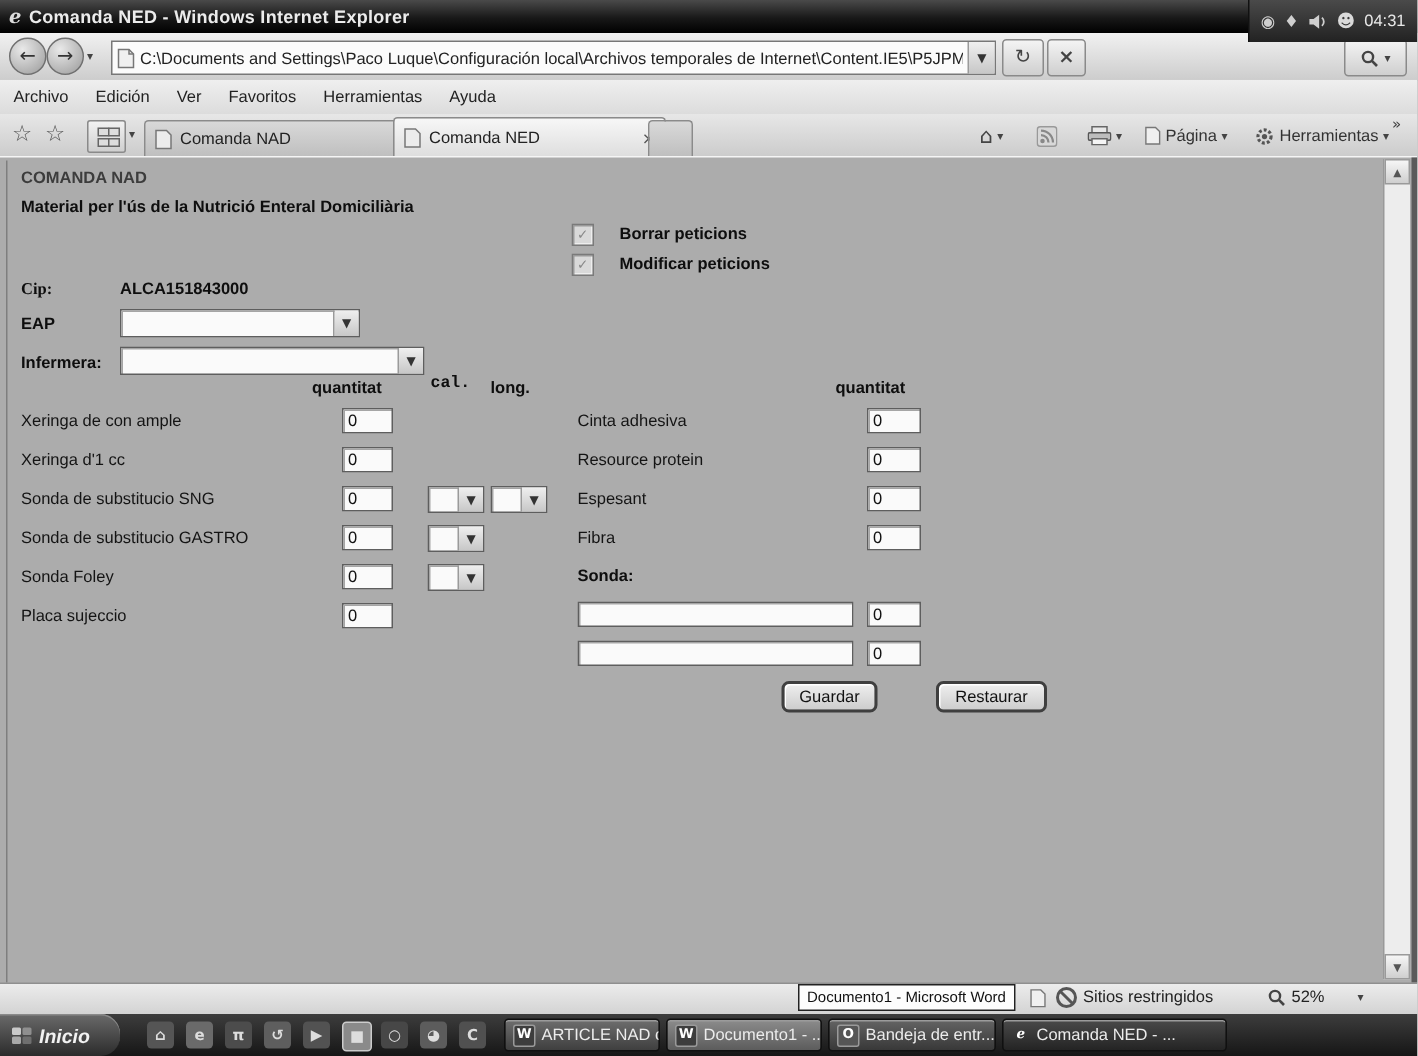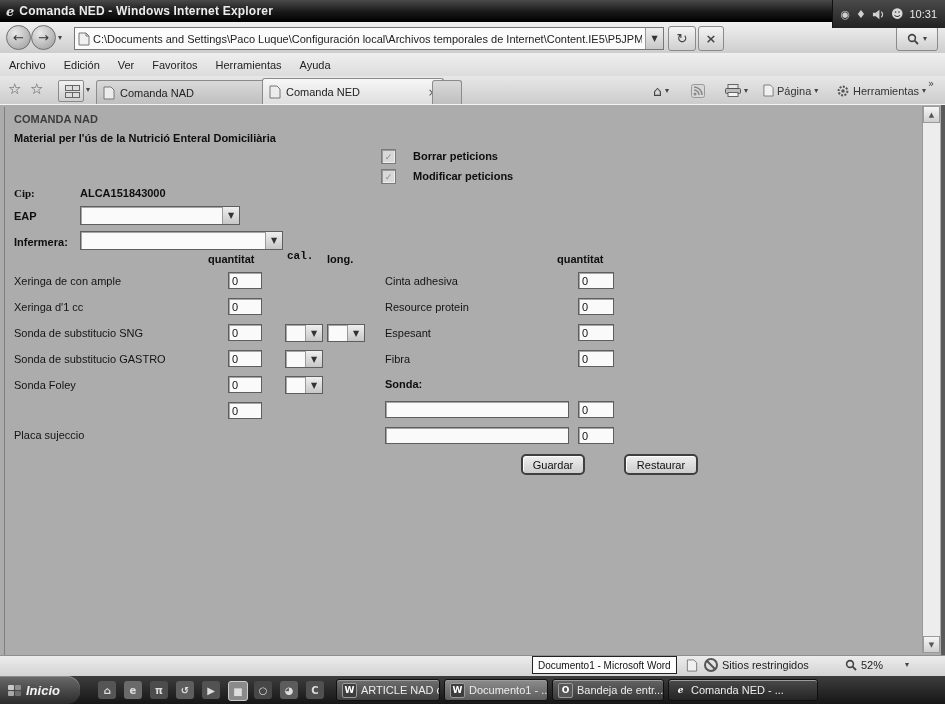--- a/index.html
+++ b/index.html
@@ -275,21 +275,21 @@
   <div class="combo" style="left:285px;top:350px;width:38px;height:18px;">
     <div class="combo-arrow glyph">▼</div>
   </div>
 
   <div class="lbl" style="left:14px;top:379px;">Sonda Foley</div>
   <input class="txt" style="left: 228px; top: 376px; width: 34px; height: 17px;" value="0">
   <div class="combo" style="left:285px;top:376px;width:38px;height:18px;">
     <div class="combo-arrow glyph">▼</div>
   </div>
 
-  <div class="lbl" style="left:14px;top:405px;margin-top:24px;">Placa sujeccio</div>
+  <div class="lbl" style="left:14px;top:405px;">Placa sujeccio</div>
   <input class="txt" style="left: 228px; top: 402px; width: 34px; height: 17px;" value="0">
 
   <div class="lbl" style="left:385px;top:275px;">Cinta adhesiva</div>
   <input class="txt" style="left: 578px; top: 272px; width: 36px; height: 17px;" value="0">
 
   <div class="lbl" style="left:385px;top:301px;">Resource protein</div>
   <input class="txt" style="left: 578px; top: 298px; width: 36px; height: 17px;" value="0">
 
   <div class="lbl" style="left:385px;top:327px;">Espesant</div>
   <input class="txt" style="left: 578px; top: 324px; width: 36px; height: 17px;" value="0">
@@ -367,16 +367,16 @@
   </div>
 
   <div class="tray">
     <span class="glyph" style="font-size:11px;color:#cfcfcf;">◉</span>
     <span class="glyph" style="font-size:11px;color:#cfcfcf;">♦</span>
     <svg width="13" height="13" viewBox="0 0 14 14">
       <path d="M1 5 h3 l4 -3 v10 l-4 -3 h-3 z" fill="#cfcfcf"></path>
       <path d="M10 4 a4 4 0 0 1 0 6" fill="none" stroke="#cfcfcf" stroke-width="1.3"></path>
     </svg>
     <span class="glyph" style="font-size:12px;color:#dadada;">☻</span>
-    <span class="clock">10:31</span>
+    <span class="clock">04:31</span>
   </div>
 
 </div>
 
 </body></html>

